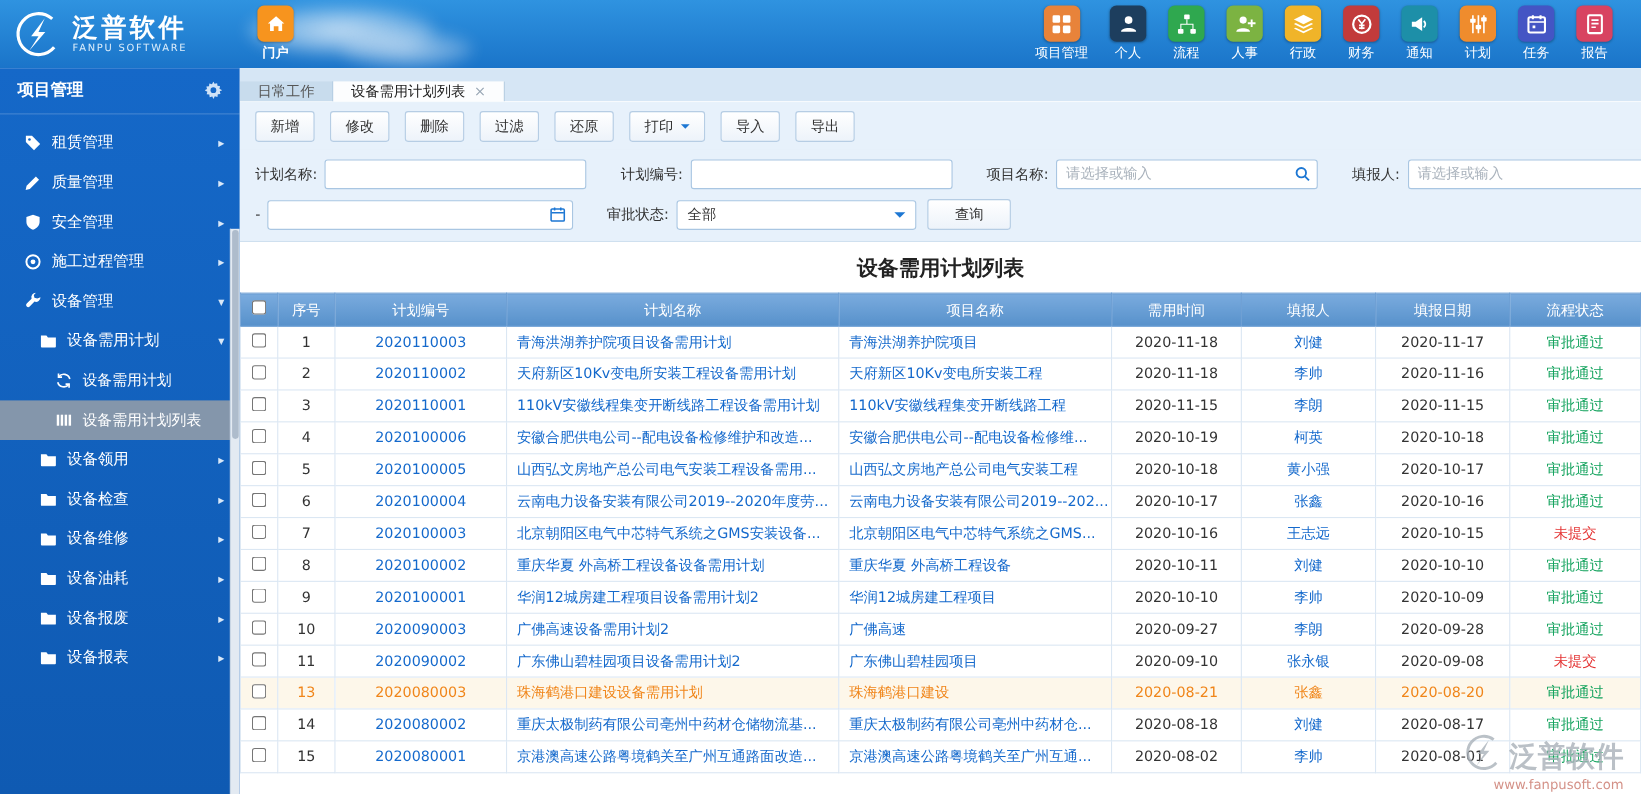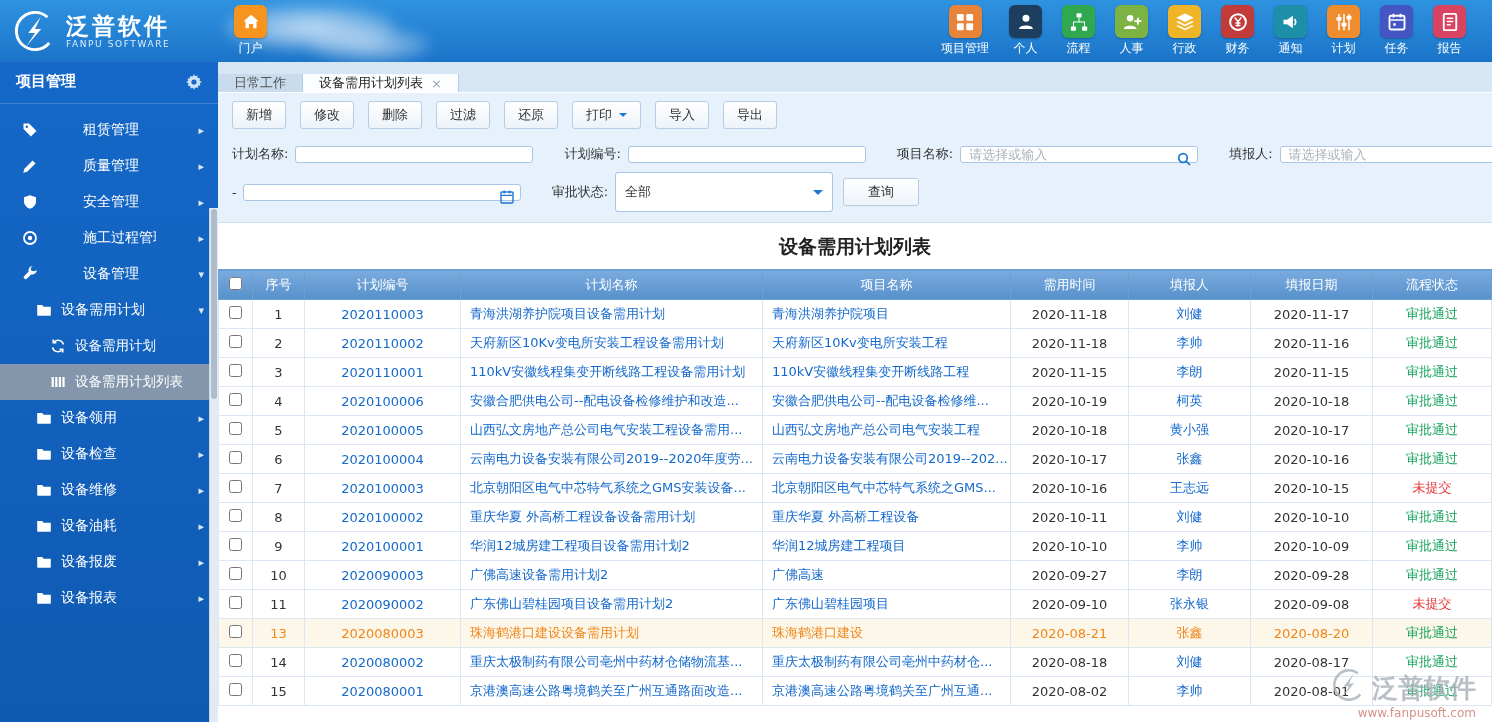--- a/index.html
+++ b/index.html
@@ -16,21 +16,21 @@
   .logo { display:flex; align-items:center; gap:10px; width:218px; padding:0 14px; flex-shrink:0; }
   .logo-mark svg { width:42px; height:42px; display:block; }
   .logo-cn { color:#fff; font-size:23px; font-weight:bold; letter-spacing:3px; line-height:26px; }
   .logo-en { color:#ddeefb; font-size:9px; letter-spacing:1.6px; }
   .nav-item { display:flex; flex-direction:column; align-items:center; justify-content:center;
     gap:2px; cursor:pointer; z-index:2; }
   .tile { width:33px; height:33px; border-radius:6px; display:flex; align-items:center;
     justify-content:center; box-shadow:0 1px 2px rgba(0,0,0,.25); }
   .tile svg { width:20px; height:20px; }
   .nav-label { color:#fff; font-size:12px; white-space:nowrap; }
-  .portal { margin-left:16px; }
+  .portal { margin-left:16px;font-weight:bold; }
   .topnav { margin-left:auto; display:flex; gap:20px; padding-right:26px; }
 
   
   .layout { display:flex; height:660px; }
 
   
   .sidebar { position:relative; width:218px; flex-shrink:0; color:#fff; overflow:hidden;
     background:linear-gradient(180deg,#1568c8 0%,#0f5ab2 100%); }
   .user-panel { display:flex; gap:12px; align-items:center; padding:14px 12px 12px; }
   .avatar { width:78px; height:78px; border:2px solid #e8f1fa; border-radius:3px; overflow:hidden; flex-shrink:0; }
@@ -40,21 +40,21 @@
     padding:10px 16px 12px; font-size:15px; font-weight:bold;
     border-bottom:1px solid rgba(255,255,255,.18); }
   .module-header .gear-wrap svg { width:16px; height:16px; display:block; cursor:pointer; }
   .menu { padding-top:8px; }
   .menu-item { display:flex; align-items:center; height:36px; font-size:14px; cursor:pointer;
     padding-right:14px; }
   .menu-item .mi-icon { width:16px; height:16px; margin-right:9px; flex-shrink:0; }
   .menu-item .mi-icon svg { width:16px; height:16px; display:block; }
   .menu-item .mi-label { white-space:nowrap; overflow:hidden; }
   .menu-item .arrow { margin-left:auto; font-size:11px; color:#d9e8f8; padding-left:6px; }
-  .menu-item.lvl-1 { padding-left:22px;gap:36px; }
+  .menu-item.lvl-1 { padding-left:22px; }
   .menu-item.lvl-2 { padding-left:36px; }
   .menu-item.lvl-3 { padding-left:50px; font-size:13.5px; }
   .menu-item.selected { background:#8496ab; }
   .side-scroll { position:absolute; right:0; top:146px; bottom:0; width:9px;
     background:#e3eaf2; border-left:1px solid #c9d6e4; }
   .side-thumb { position:absolute; top:1px; left:1px; width:6px; height:190px;
     background:#aebccc; border-radius:3px; cursor:pointer; }
 
   
   .main { flex:1; display:flex; flex-direction:column; background:#e7f1fb; position:relative; overflow:hidden; }
@@ -71,29 +71,29 @@
     display:inline-flex; align-items:center; gap:7px;
     font-family:"DejaVu Sans","Liberation Sans",sans-serif; }
   .caret { width:0; height:0; border:4px solid transparent; border-top-color:#1d77d3; margin-top:4px; }
 
   .filters { padding:0 14px 10px; background:#e7f1fb; flex-shrink:0; }
   .filter-row { display:flex; align-items:center; margin-top:9px; }
   .grp { display:flex; align-items:center; margin-right:31px; }
   .f-label { font-size:13px; color:#333; margin-right:7px; white-space:nowrap; }
   .f-dash { font-size:13px; color:#333; margin-right:6px; }
   .f-input { position:relative; display:inline-flex; }
-  .f-input input { width:238px; height:17px; border:1px solid #a9c6e2; border-radius:3px;
+  .f-input input { width:238px; height:27px; border:1px solid #a9c6e2; border-radius:3px;
     background:#fff; padding:0 26px 0 8px; font-size:13px; color:#ef4444;
     font-family:"DejaVu Sans","Liberation Sans",sans-serif; }
   .f-input.plain input { padding-right:8px; }
   .f-input.date input { width:278px; }
   .f-input input::placeholder { color:#a9b2bc; }
   .in-icon { position:absolute; right:6px; top:5px; width:16px; height:16px; cursor:pointer; }
   .in-icon svg { width:16px; height:16px; display:block; }
-  .select { width:218px; height:40px; border:1px solid #a9c6e2; border-radius:3px; background:#fff;
+  .select { width:218px; height:27px; border:1px solid #a9c6e2; border-radius:3px; background:#fff;
     display:flex; align-items:center; justify-content:space-between; padding:0 9px;
     font-size:13px; color:#333; cursor:pointer; }
   .sel-caret { width:0; height:0; border:5px solid transparent; border-top-color:#1d77d3; margin-top:5px; }
   .btn.query { margin-left:10px; padding:4px 24px; }
 
   
   .table-area { flex:1; background:#fff; position:relative; overflow:hidden; border-top:1px solid #cfe0ef; }
   .table-title { text-align:center; font-size:19px; font-weight:bold; color:#222; padding:11px 0 9px; }
   table { width:100%; border-collapse:collapse; table-layout:fixed; }
   thead th { background:linear-gradient(180deg,#7aabde,#5791cb); color:#fff; font-size:13px;

